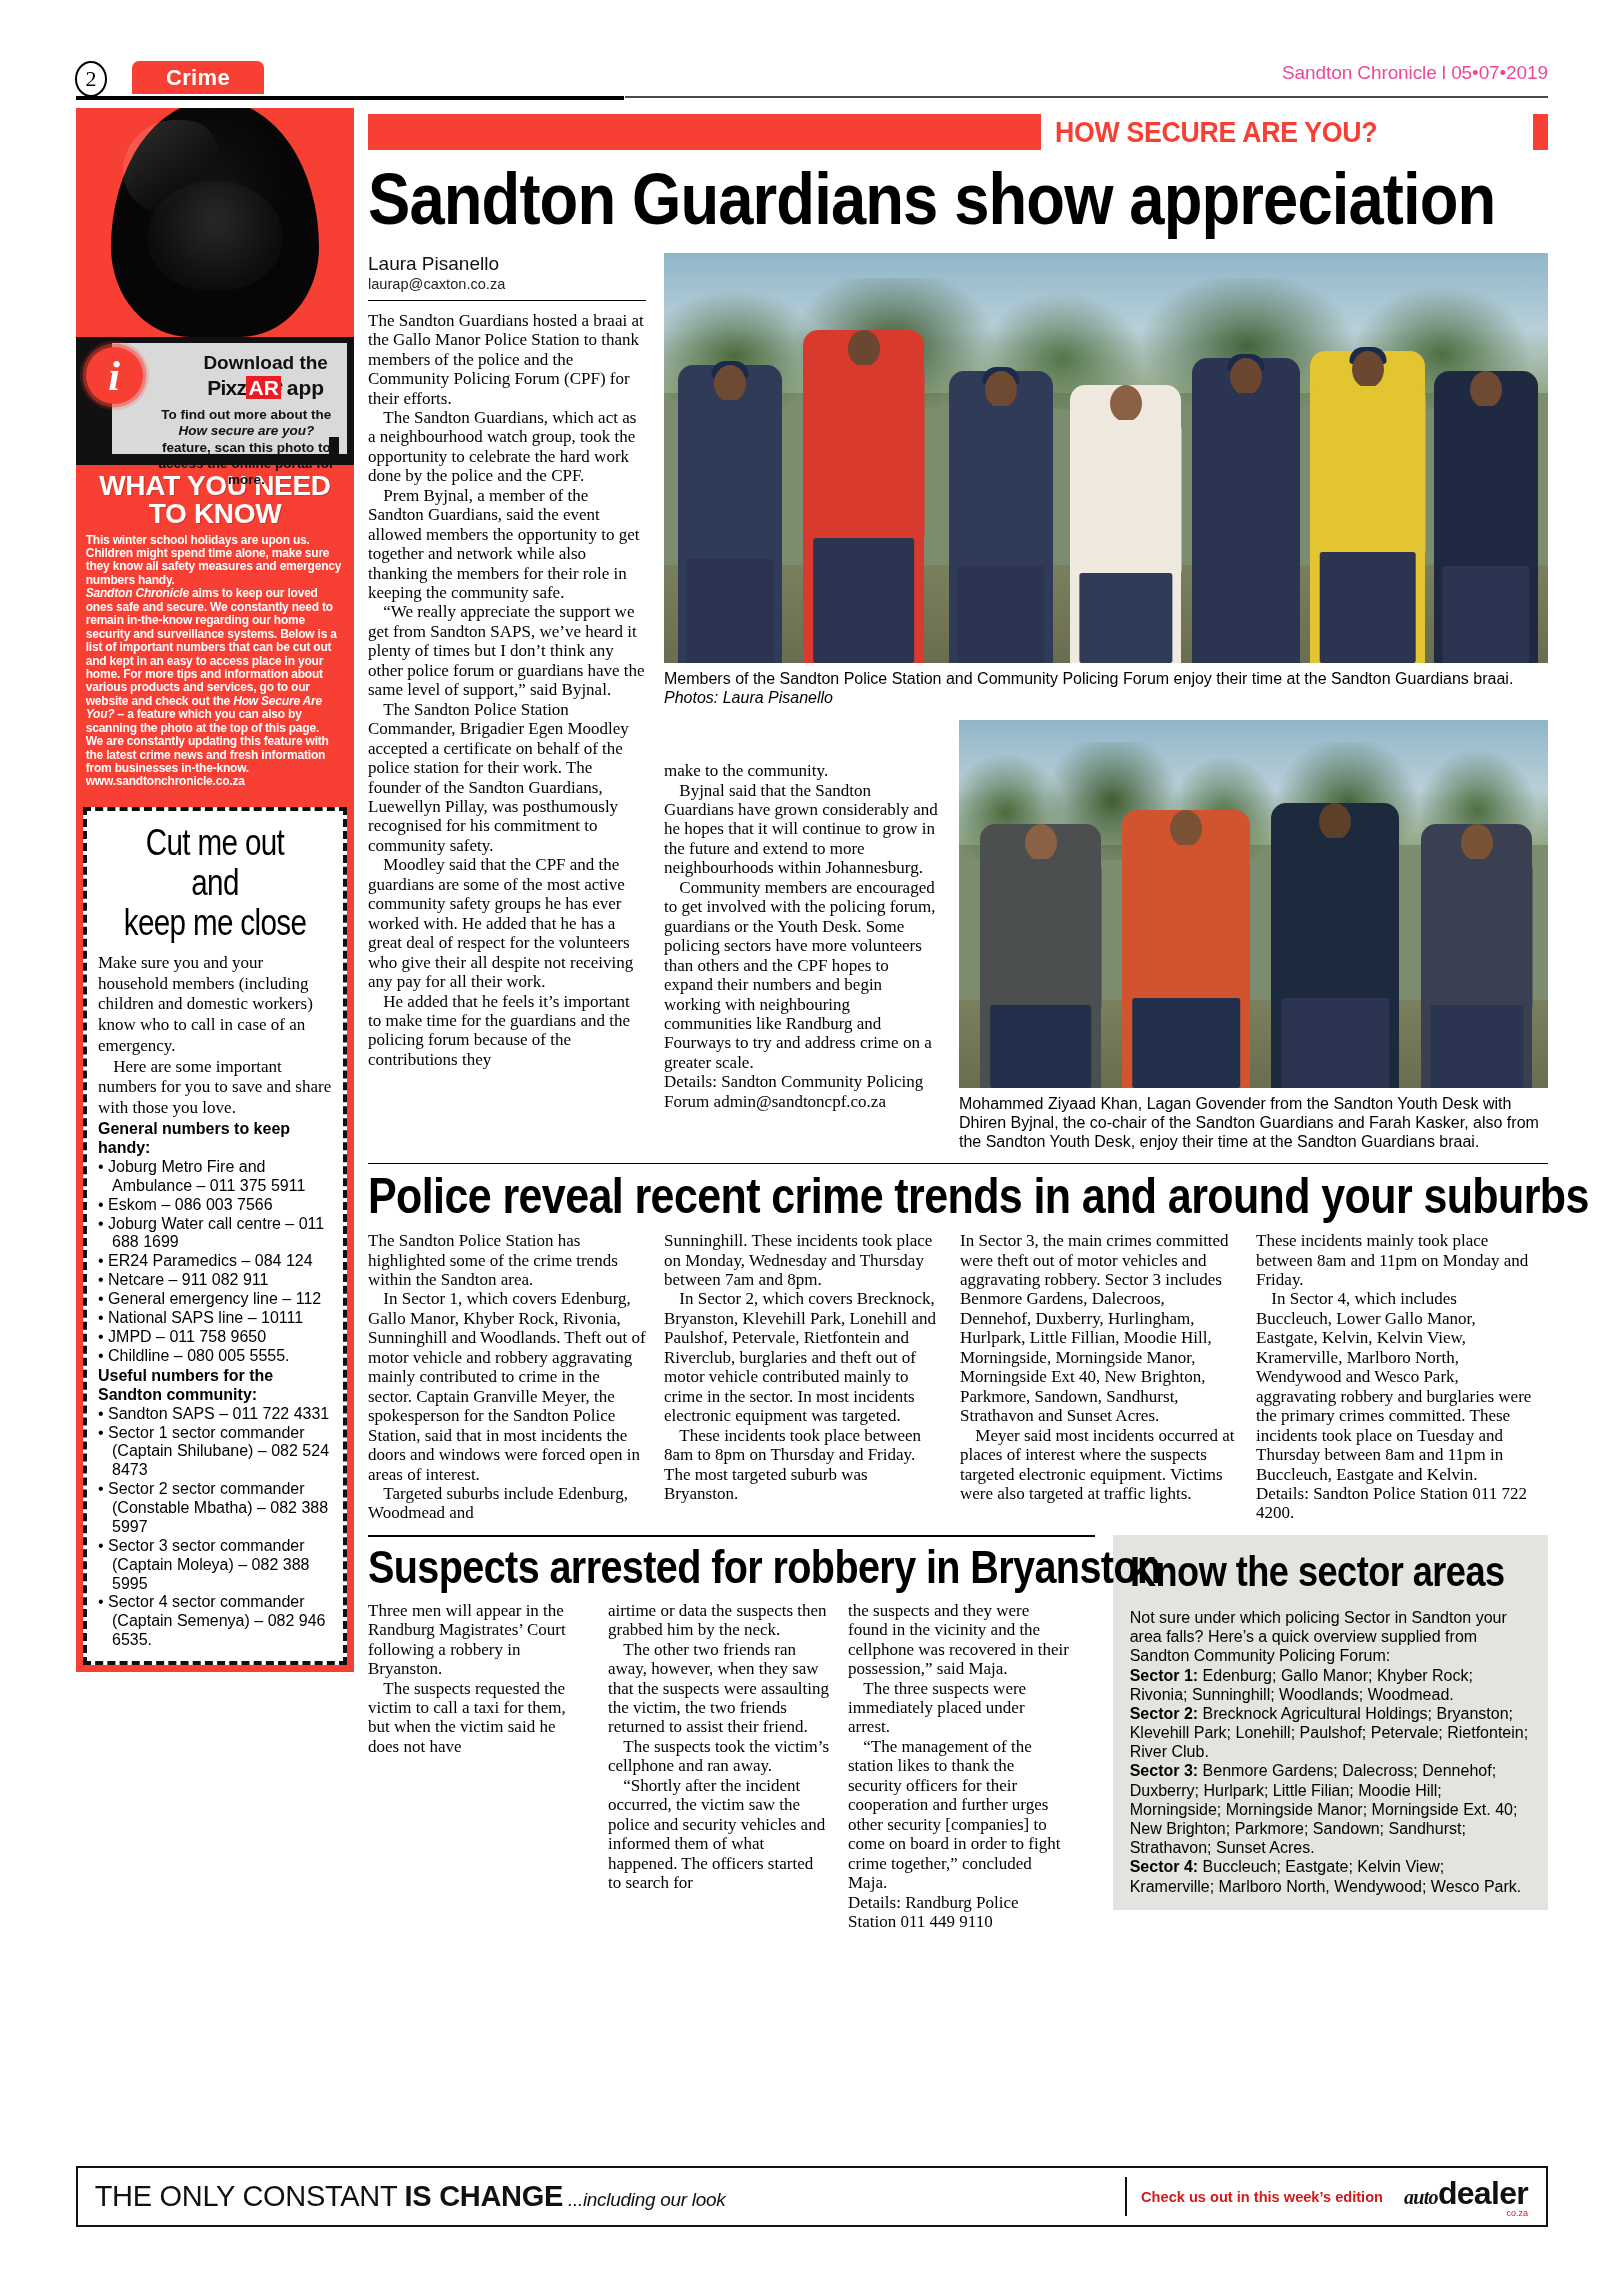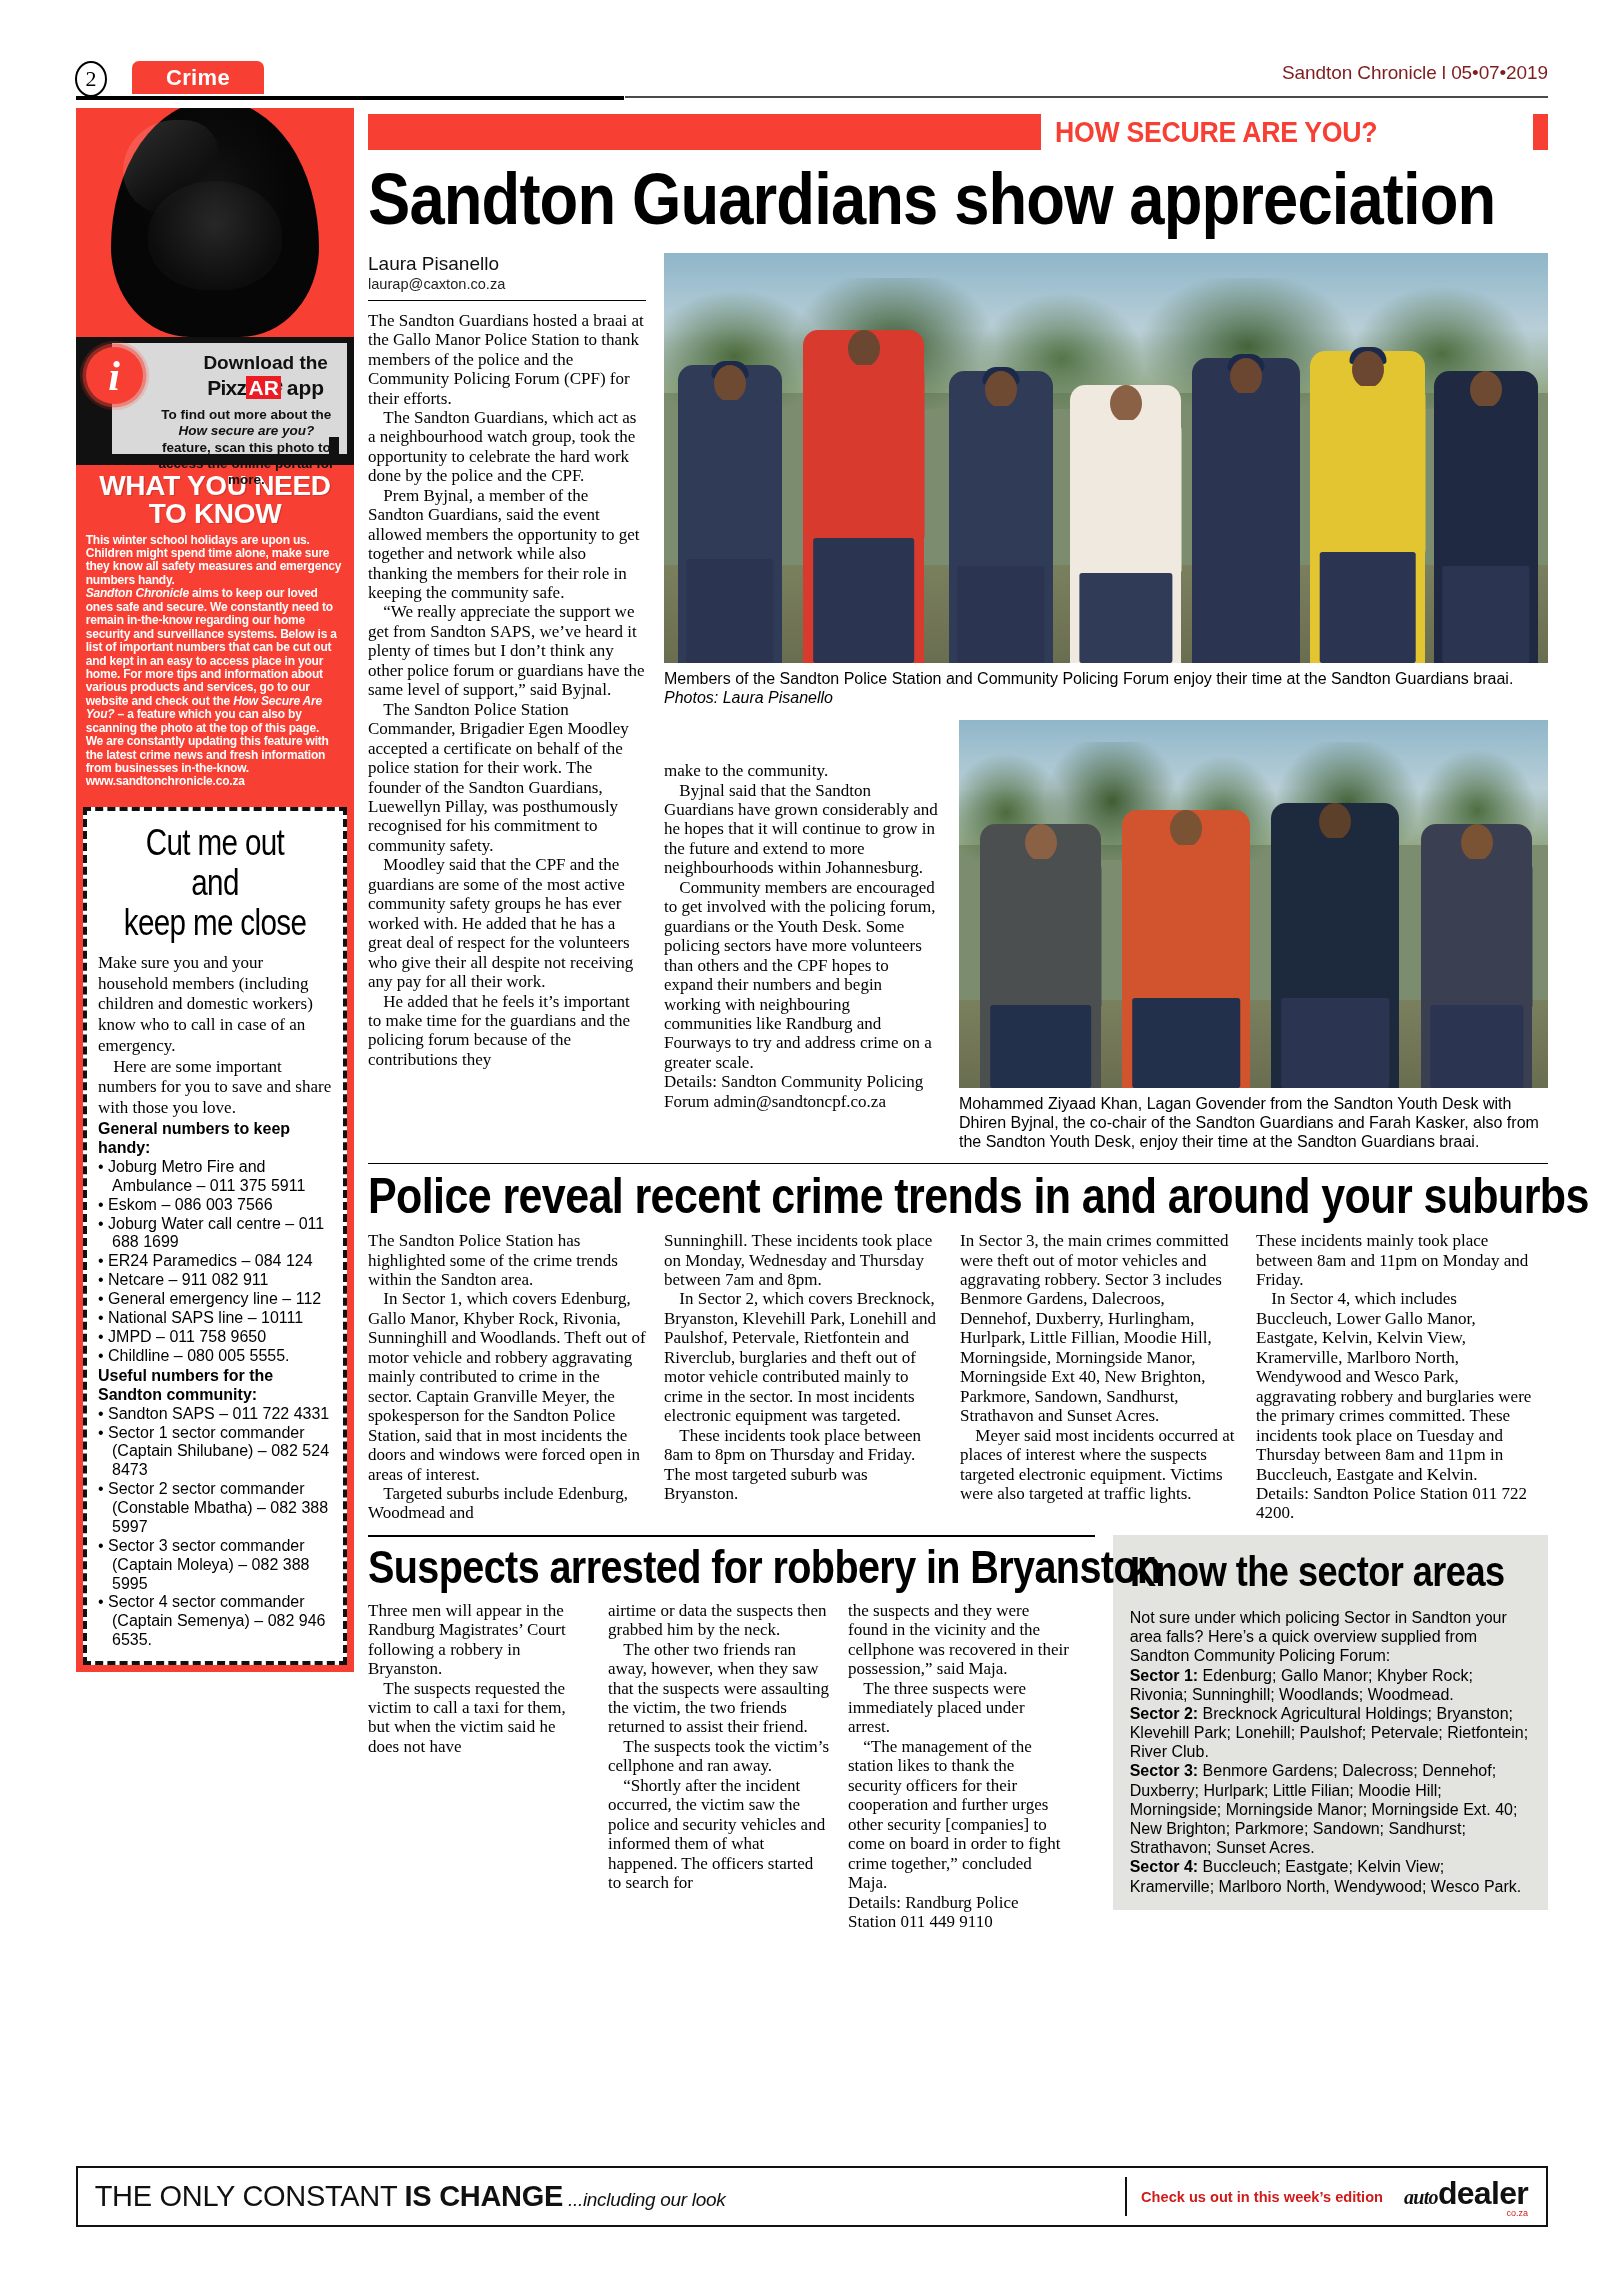--- a/index.html
+++ b/index.html
@@ -26,21 +26,21 @@
     border-radius: 7px 7px 0 0;
     color: #ffffff;
     font-family: "Liberation Sans", sans-serif;
     font-weight: bold; font-size: 22px;
     text-align: center; line-height: 33px;
     letter-spacing: 0.3px;
   }
   .masthead-date {
     position: absolute; right: 76px; top: 62px;
     font-family: "Liberation Sans", sans-serif;
-    font-size: 19px; color: #7f1d1d; letter-spacing: -0.1px;
+    font-size: 19px; color: #ec4899; letter-spacing: -0.1px;
   }
   .rule-black {
     position: absolute; left: 76px; top: 96px; width: 548px; height: 3.5px; background: #000;
   }
   .rule-gray {
     position: absolute; left: 625px; top: 96px; width: 923px; height: 2.1px; background: #4a4a4a;
   }
 
   
   #leftrail { position: absolute; left: 76px; top: 108px; width: 278px; }

